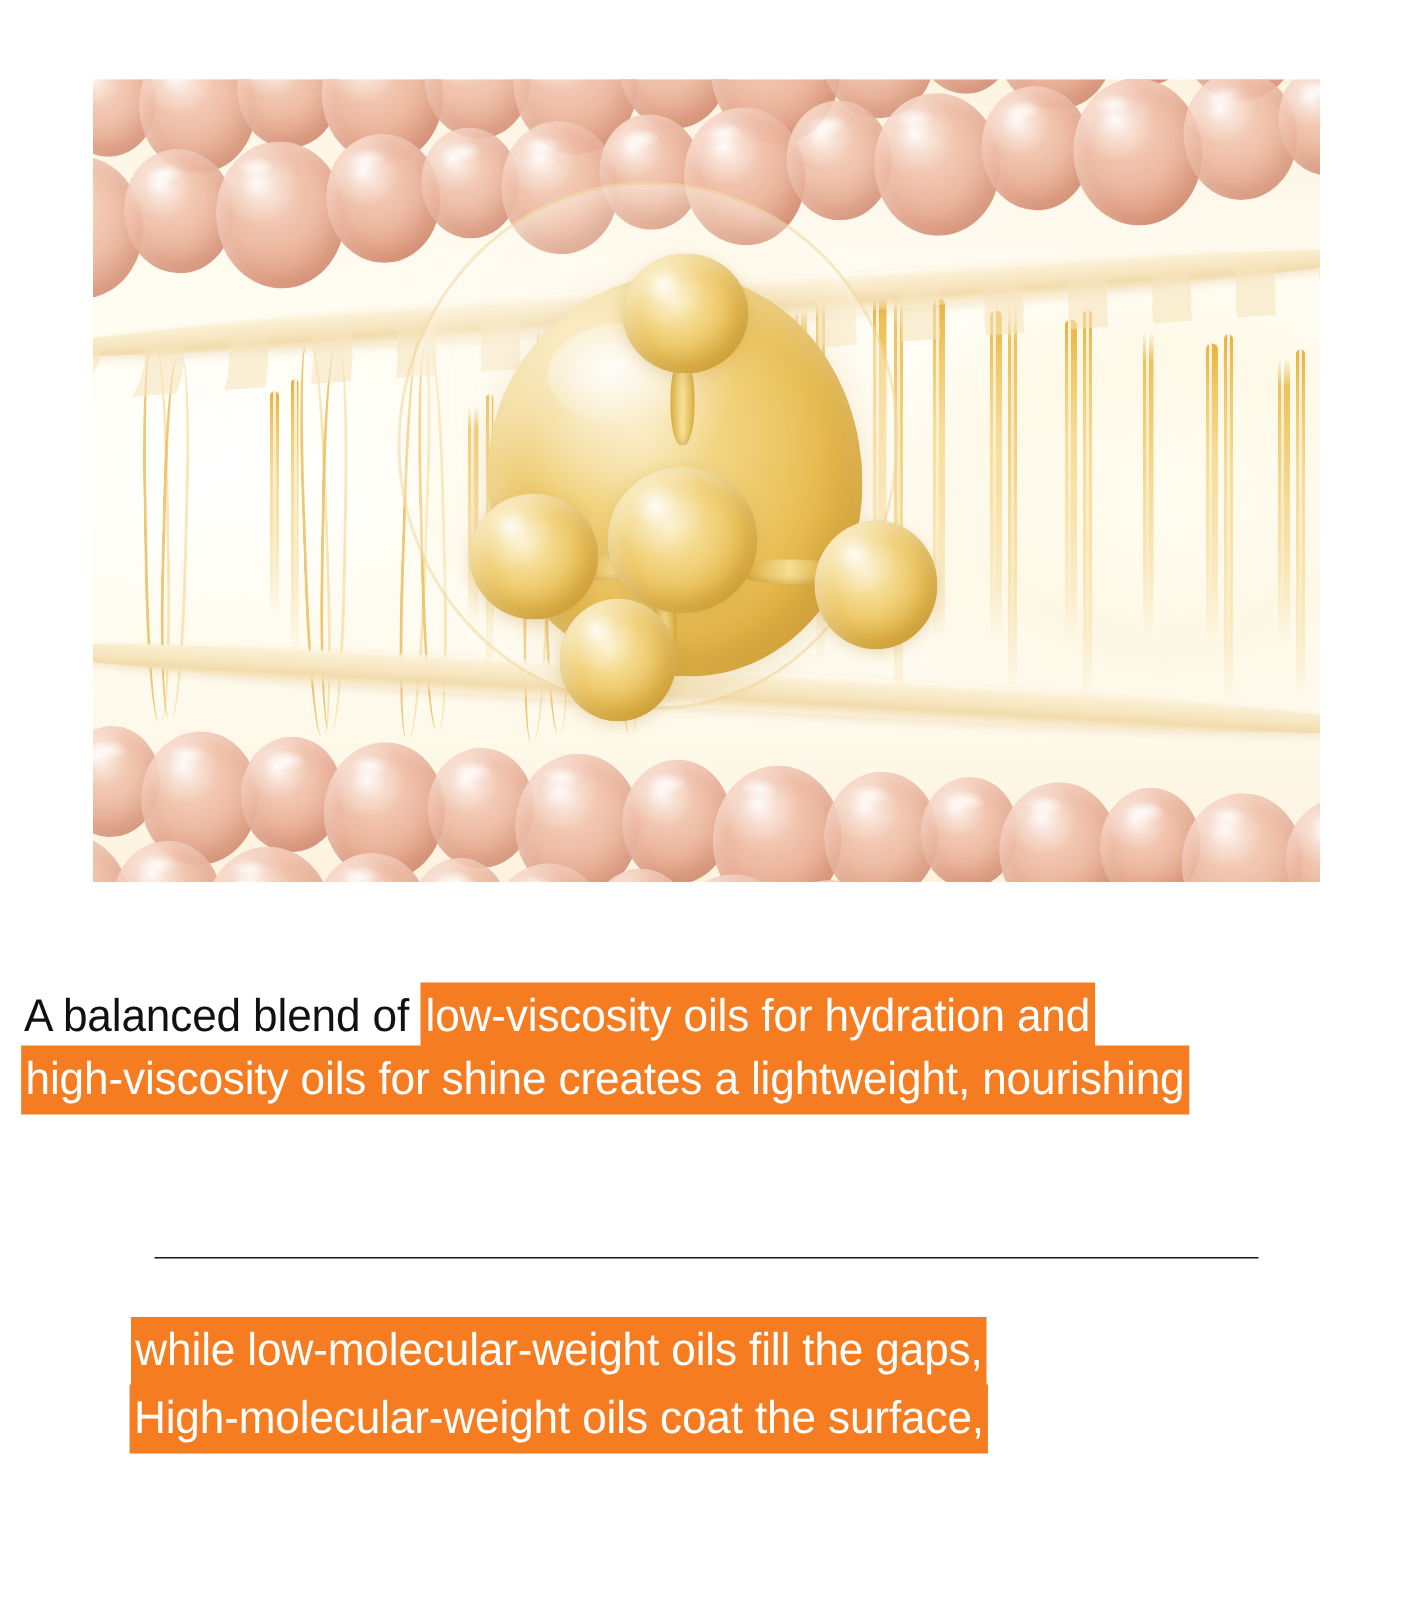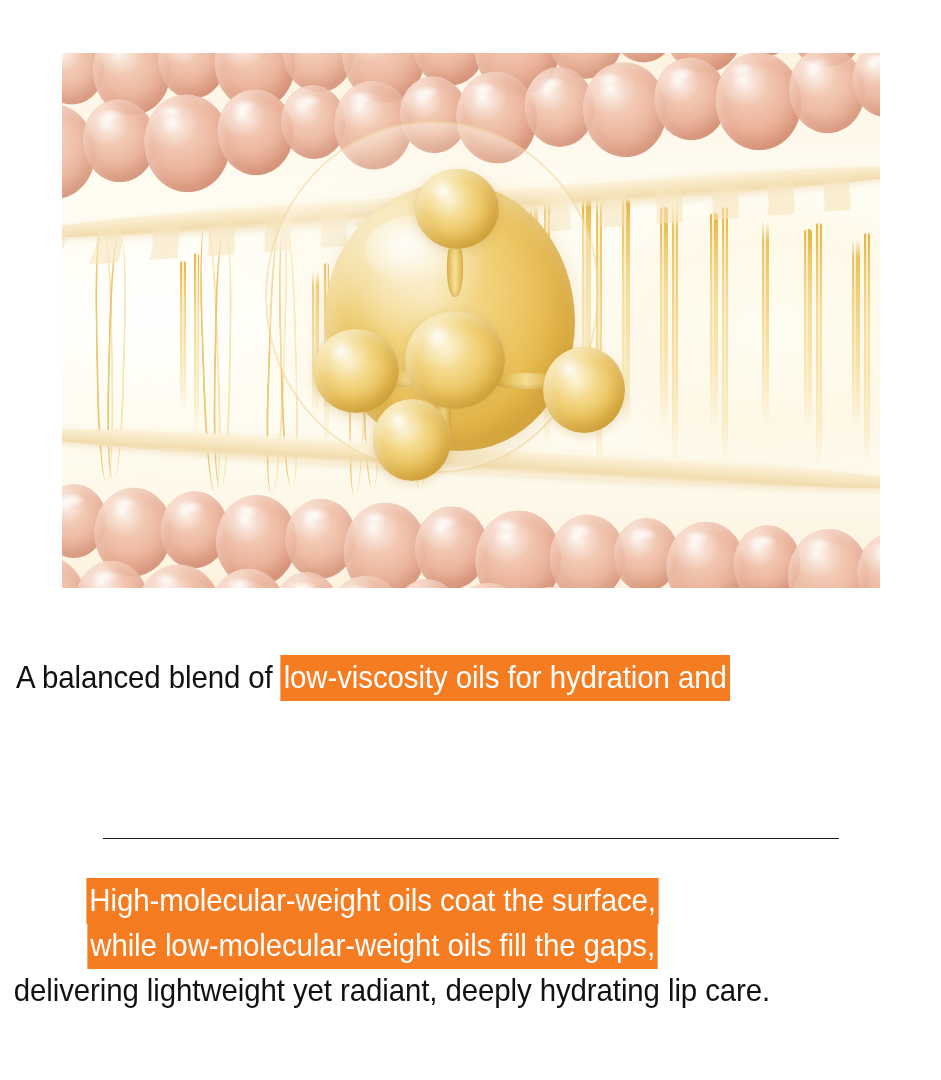--- a/index.html
+++ b/index.html
@@ -416,21 +416,21 @@
     <div class="drop" style="left:108px; top:8px;   width:84px; height:80px;"></div>
     <div class="drop" style="left:98px;  top:150px; width:100px; height:98px;"></div>
     <div class="drop" style="left:6px;   top:168px; width:86px; height:84px;"></div>
     <div class="drop" style="left:236px; top:186px; width:82px; height:86px;"></div>
     <div class="drop" style="left:66px;  top:238px; width:78px; height:82px;"></div>
   </div>
 </div>
 
 <div class="copy" id="block1">
   <span class="ln"><span class="narrow"><span>A balanced blend of </span><span class="hl">low-viscosity oils for hydration and</span></span></span>
+  <span class="ln ln2"><span class="narrow"><span class="hl">high-viscosity oils for shine creates a lightweight, nourishing</span></span></span>
 </div>
 
 <div id="divider"></div>
 
 <div class="copy" id="block2">
+  <span class="ln"><span class="narrow"><span class="hl">while low-molecular-weight oils fill the gaps,</span></span></span>
   <span class="ln"><span class="narrow"><span class="hl">High-molecular-weight oils coat the surface,</span></span></span>
-  <span class="ln"><span class="narrow"><span class="hl">while low-molecular-weight oils fill the gaps,</span></span></span>
-  <span class="ln"><span class="narrow">delivering lightweight yet radiant, deeply hydrating lip care.</span></span>
 </div>
 
 </body></html>

